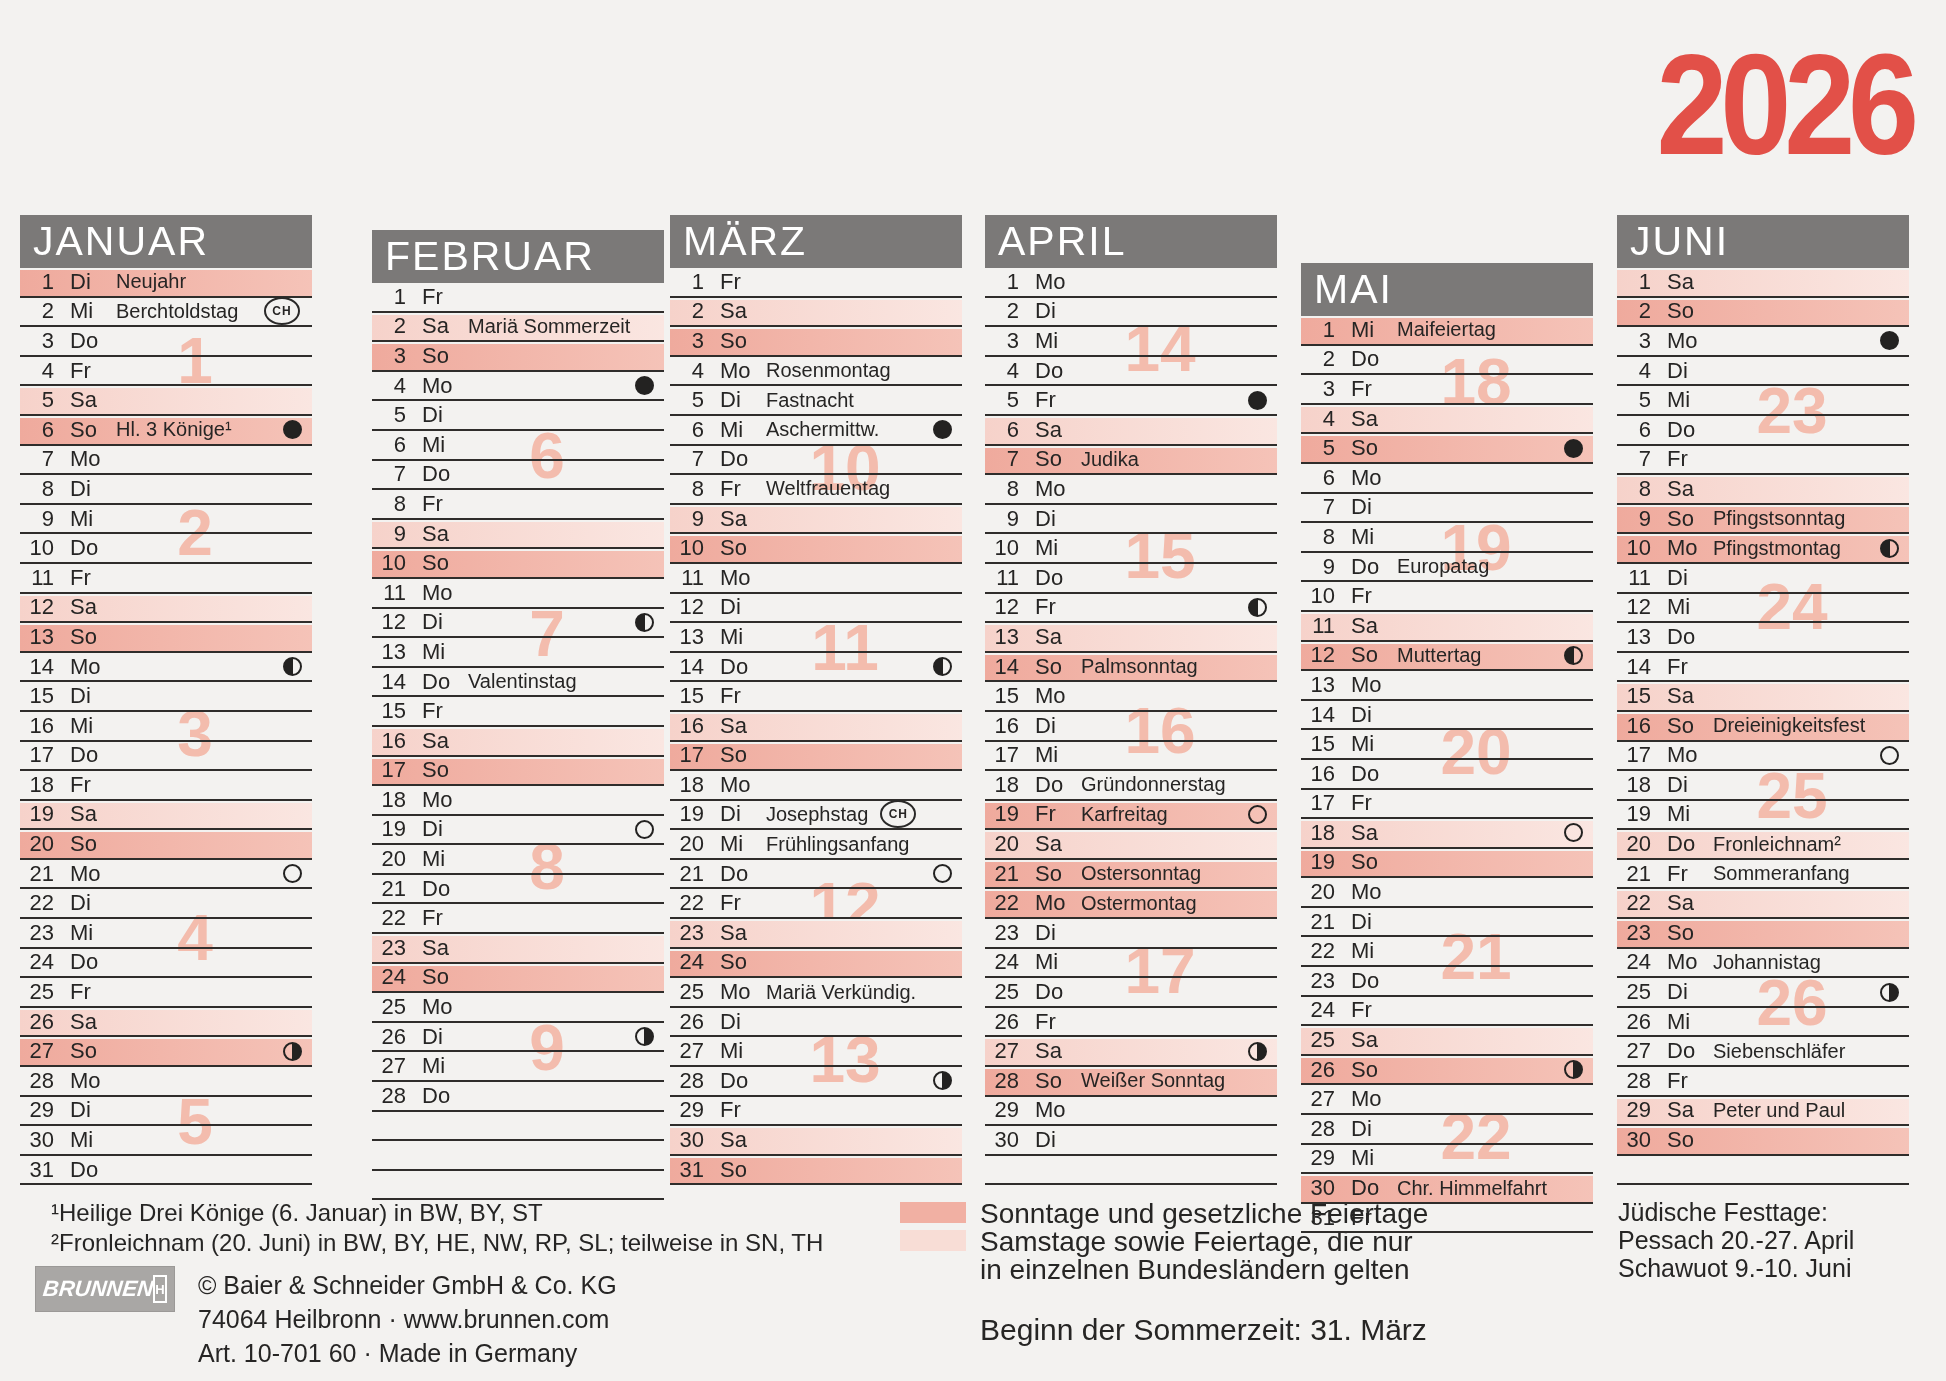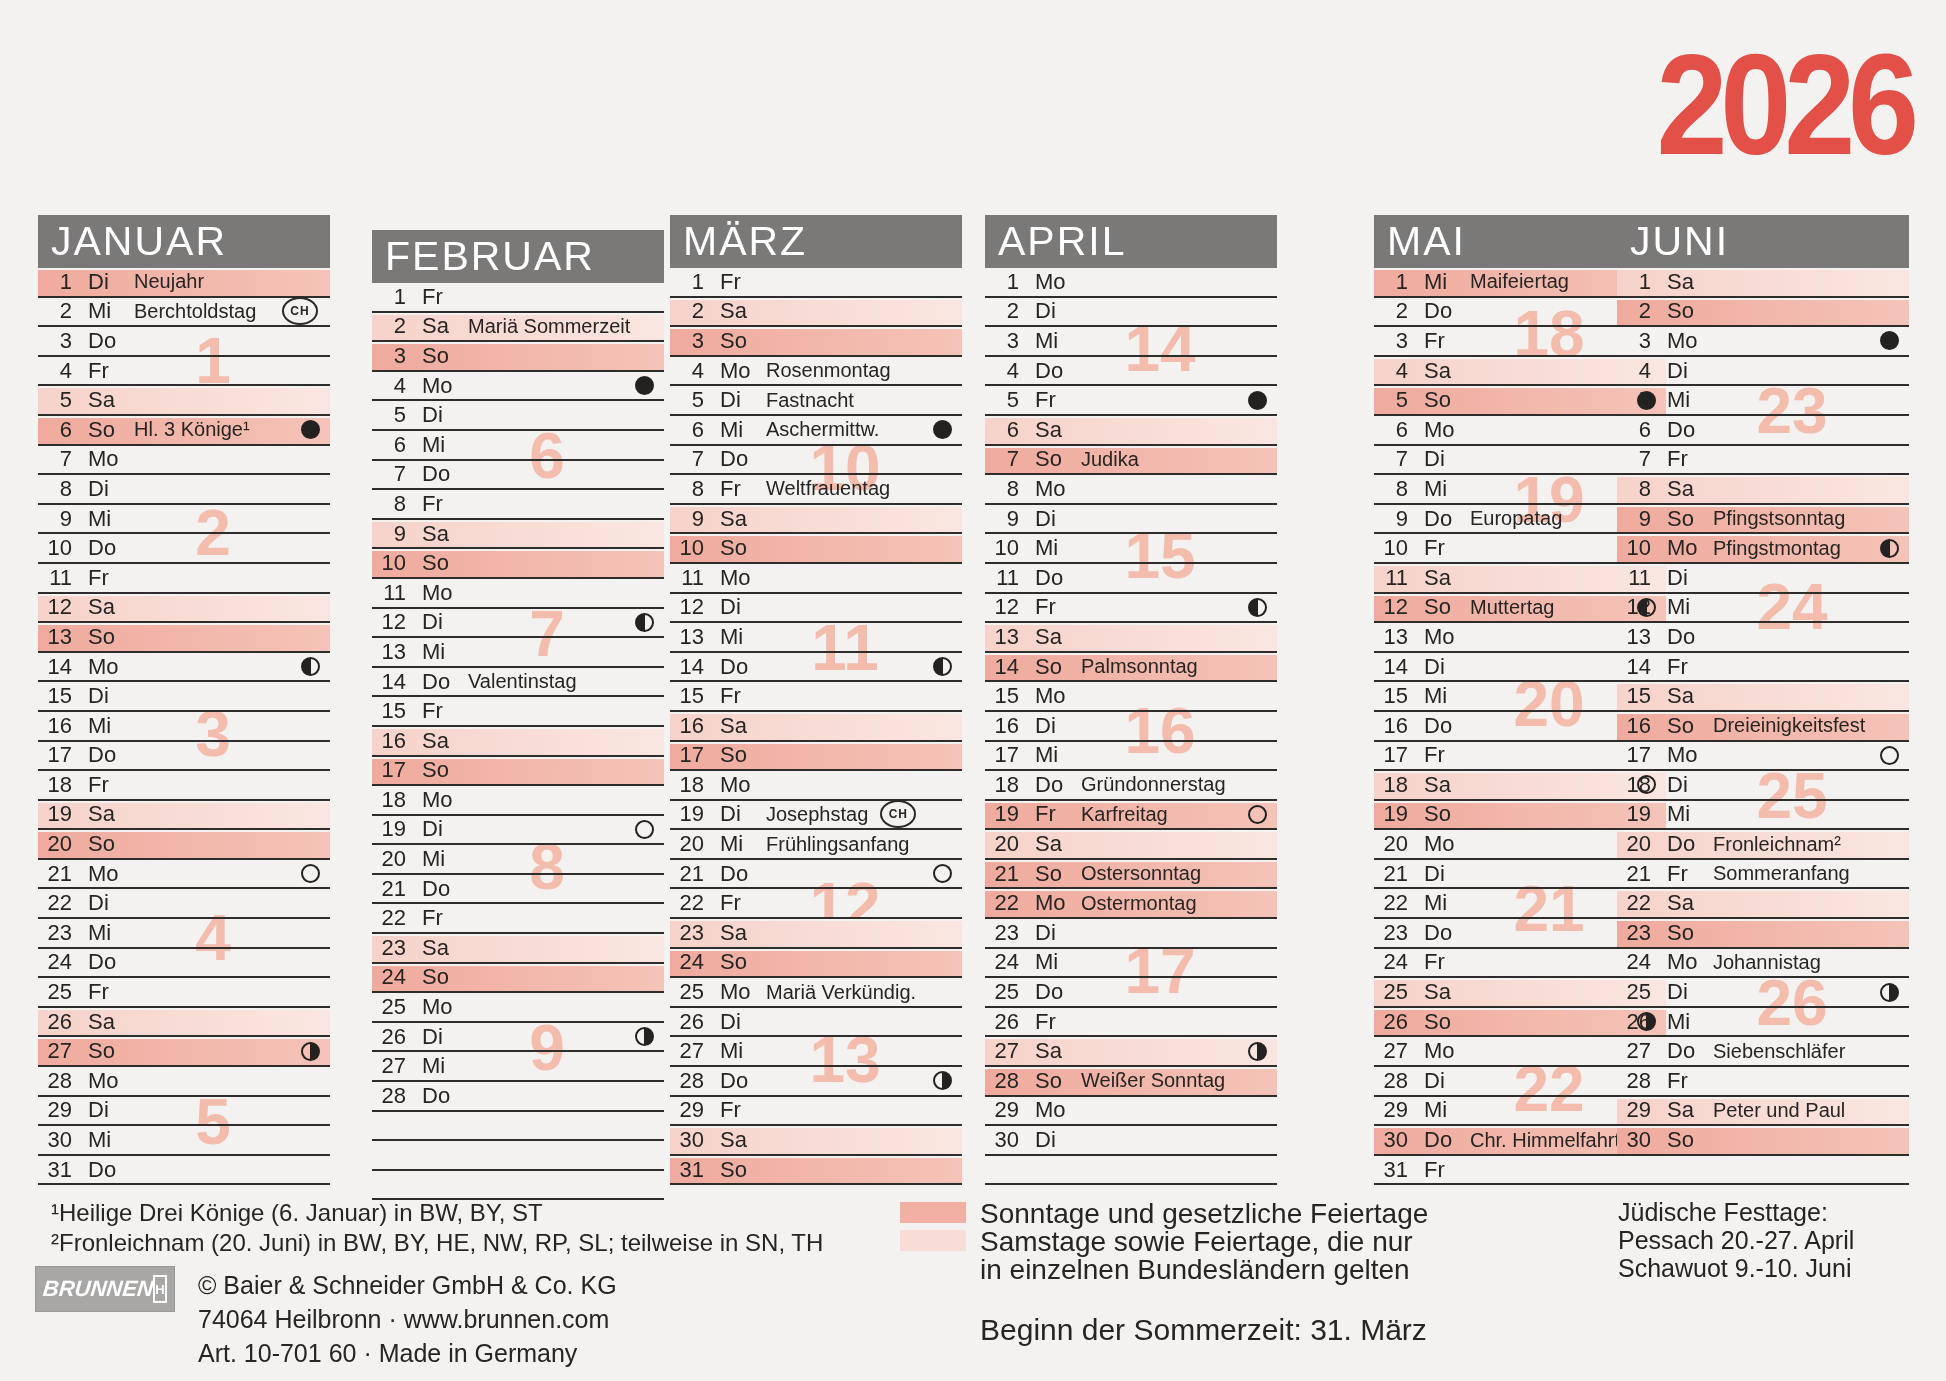--- a/index.html
+++ b/index.html
@@ -90,21 +90,21 @@
   .swatch.spacer{background:transparent;}
   .summertime{position:absolute;left:980px;top:1313px;font-size:30px;}
   .jewish{position:absolute;left:1618px;top:1198px;font-size:25px;line-height:28px;}
 </style>
 </head>
 <body>
 
 <div class="year">2026</div>
 
 <div id="calendar">
-    <div class="month-col" style="left: 38px;">
+    <div class="month-col" style="left: 20px;">
       <div class="month-header">
         <span>JANUAR</span>
       </div>
       <div class="weeknum" style="top: 114.12px;">1</div>
       <div class="weeknum" style="top: 285.8px;">2</div>
       <div class="weeknum" style="top: 487.08px;">3</div>
       <div class="weeknum" style="top: 691.32px;">4</div>
       <div class="weeknum" style="top: 874.84px;">5</div>
       <div class="rows">
         <div class="day-row so">
@@ -656,21 +656,21 @@
           <span class="dnum">29</span>
           <span class="dwd">Mo</span>
         </div>
         <div class="day-row">
           <span class="dnum">30</span>
           <span class="dwd">Di</span>
         </div>
         <div class="day-row empty"></div>
       </div>
     </div>
-    <div class="month-col" style="left: 1374px;">
+    <div class="month-col" style="left: 1301px; margin-top: 48px;">
       <div class="month-header">
         <span>MAI</span>
       </div>
       <div class="weeknum" style="top: 87.48px;">18</div>
       <div class="weeknum" style="top: 253.24px;">19</div>
       <div class="weeknum" style="top: 457.48px;">20</div>
       <div class="weeknum" style="top: 661.72px;">21</div>
       <div class="weeknum" style="top: 842.28px;">22</div>
       <div class="rows">
         <div class="day-row so">

